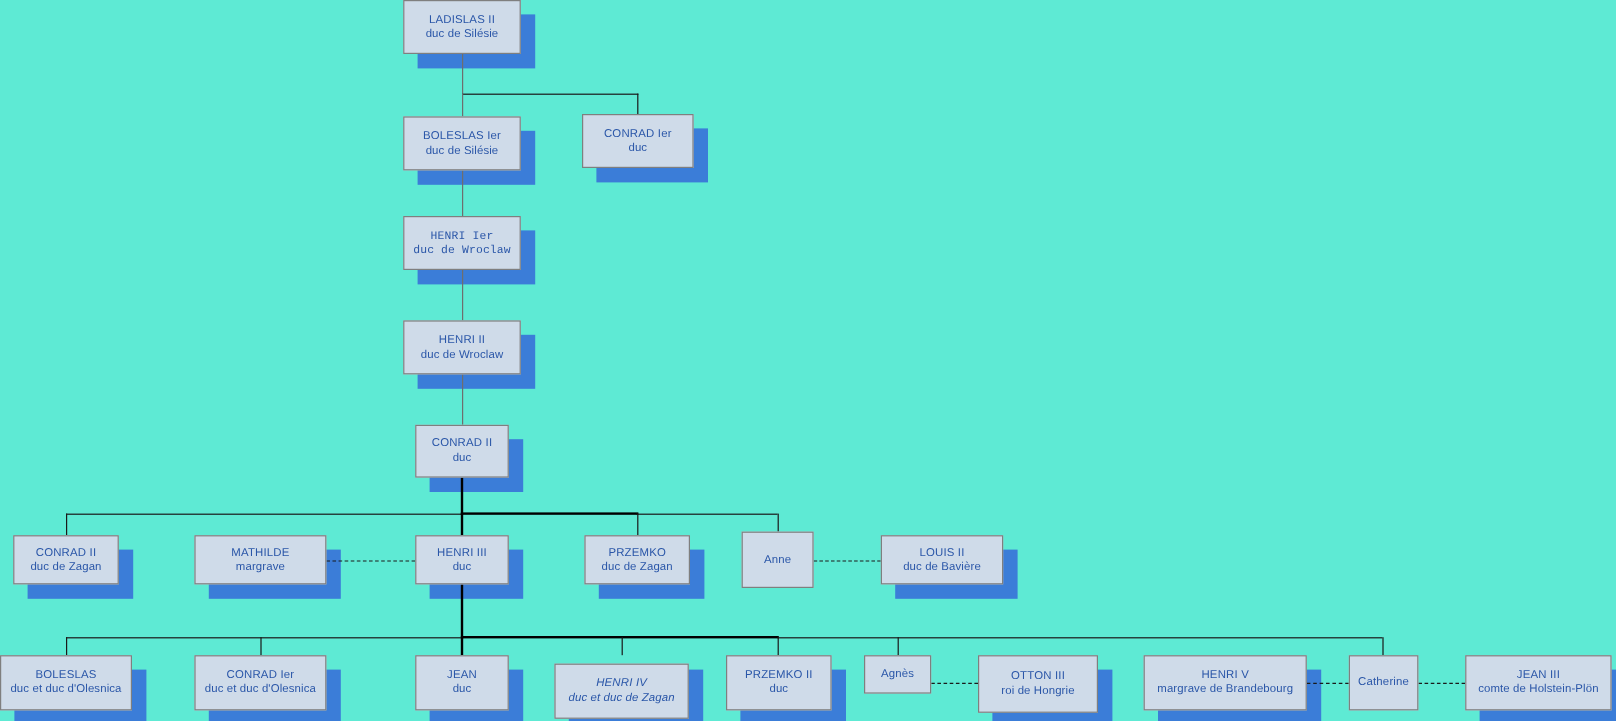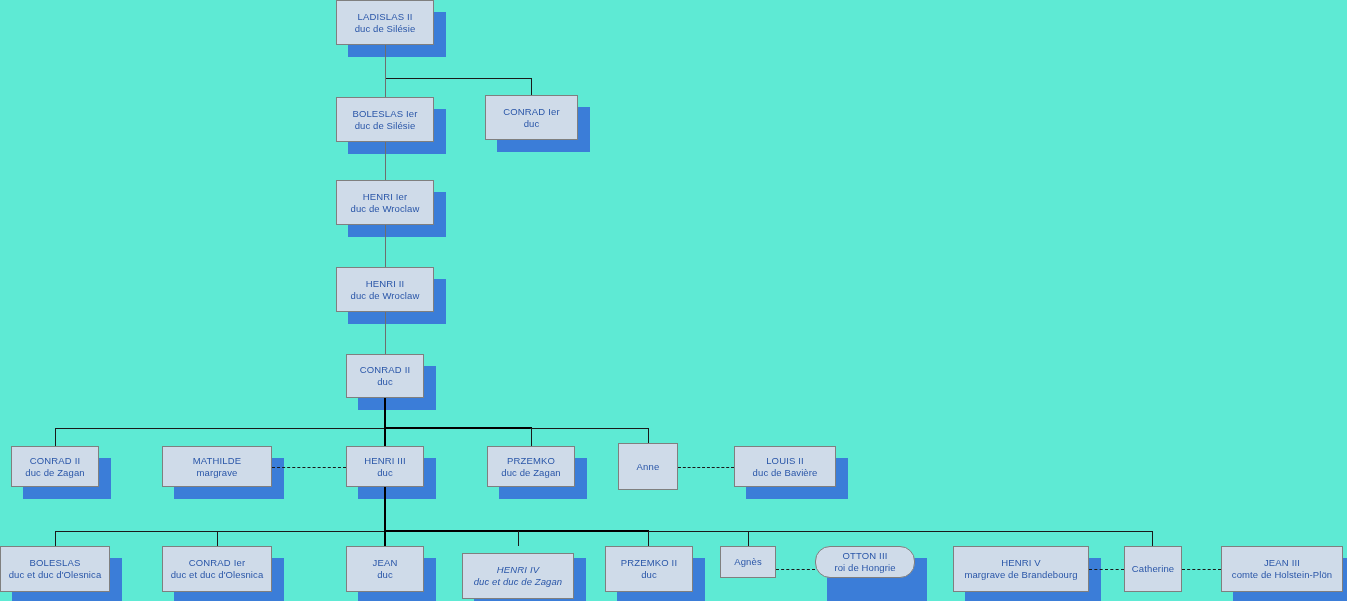--- a/index.html
+++ b/index.html
@@ -138,21 +138,21 @@
       <div class="node" style="left: 336px; top: 97px; width: 98px; height: 45px;">
         <div class="t1">BOLESLAS Ier</div>
         <div class="t2">duc de Silésie</div>
       </div>
       <div class="shadow" style="left: 497px; top: 107px; width: 93px; height: 45px;"></div>
       <div class="node" style="left: 485px; top: 95px; width: 93px; height: 45px;">
         <div class="t1">CONRAD Ier</div>
         <div class="t2">duc</div>
       </div>
       <div class="shadow" style="left: 348px; top: 192px; width: 98px; height: 45px;"></div>
-      <div class="node" style="left: 336px; top: 180px; width: 98px; height: 45px;">
+      <div class="node" style="left: 336px; top: 180px; width: 98px; height: 45px; font-family: Liberation Mono, monospace;">
         <div class="t1">HENRI Ier</div>
         <div class="t2">duc de Wroclaw</div>
       </div>
       <div class="shadow" style="left: 348px; top: 279px; width: 98px; height: 45px;"></div>
       <div class="node" style="left: 336px; top: 267px; width: 98px; height: 45px; text-align: center;">
         <div class="t1">HENRI II</div>
         <div class="t2">duc de Wroclaw</div>
       </div>
       <div class="shadow" style="left: 358px; top: 366px; width: 78px; height: 44px;"></div>
       <div class="node" style="left: 346px; top: 354px; width: 78px; height: 44px;">
@@ -209,21 +209,21 @@
       </div>
       <div class="shadow" style="left: 617px; top: 558px; width: 88px; height: 46px;"></div>
       <div class="node" style="left: 605px; top: 546px; width: 88px; height: 46px;">
         <div class="t1">PRZEMKO II</div>
         <div class="t2">duc</div>
       </div>
       <div class="node" style="left: 720px; top: 546px; width: 56px; height: 32px;">
         <div class="t1">Agnès</div>
       </div>
       <div class="shadow" style="left: 827px; top: 558px; width: 100px; height: 46px;"></div>
-      <div class="node" style="left: 815px; top: 546px; width: 100px; height: 32px; border-radius: 15px;">
+      <div class="node" style="left: 815px; top: 546px; width: 100px; height: 48px;">
         <div class="t1">OTTON III</div>
         <div class="t2">roi de Hongrie</div>
       </div>
       <div class="shadow" style="left: 965px; top: 558px; width: 136px; height: 46px;"></div>
       <div class="node" style="left: 953px; top: 546px; width: 136px; height: 46px;">
         <div class="t1">HENRI V</div>
         <div class="t2">margrave de Brandebourg</div>
       </div>
       <div class="node" style="left: 1124px; top: 546px; width: 58px; height: 46px;">
         <div class="t1">Catherine</div>

